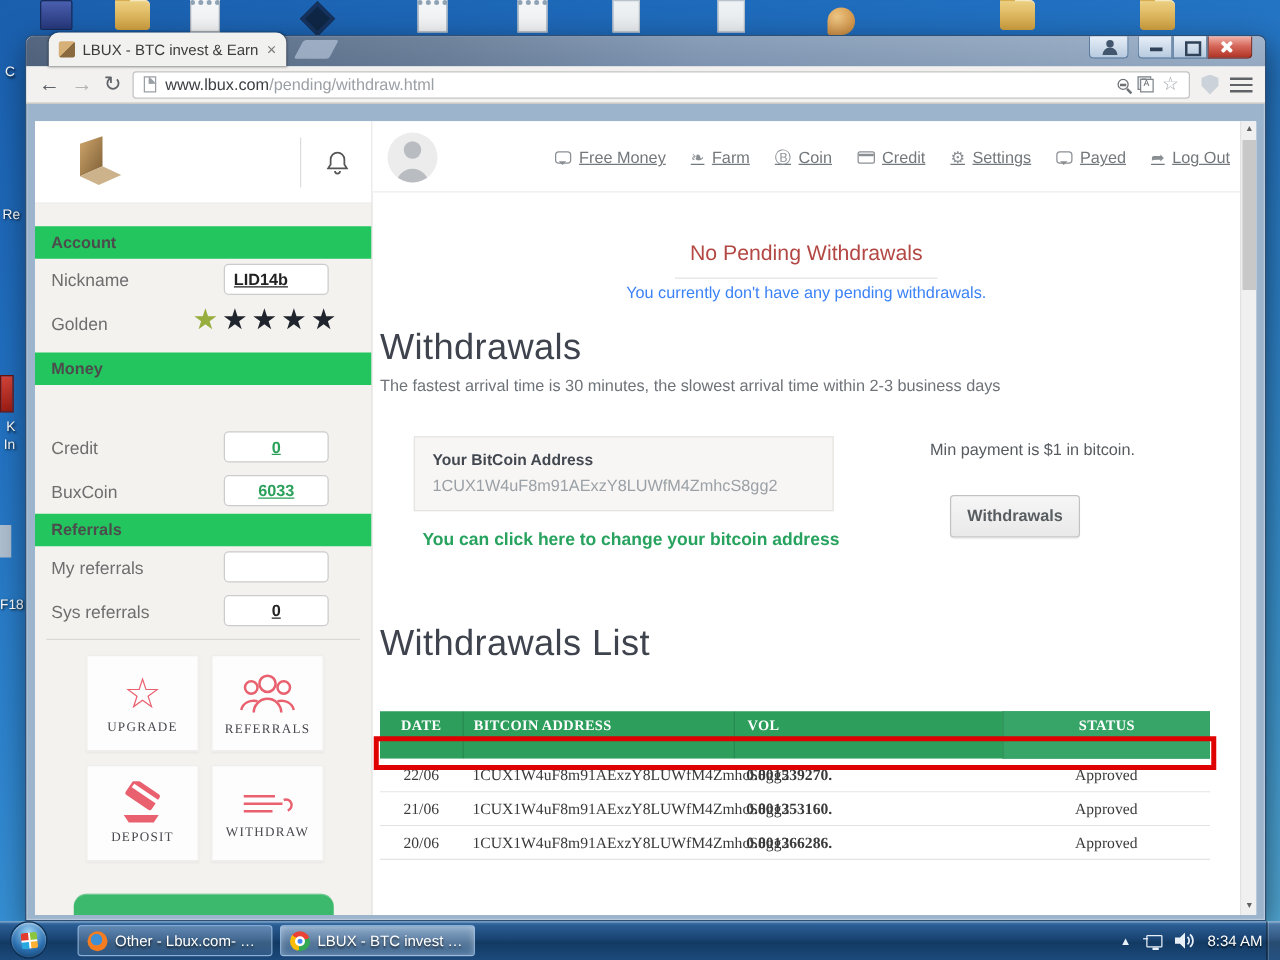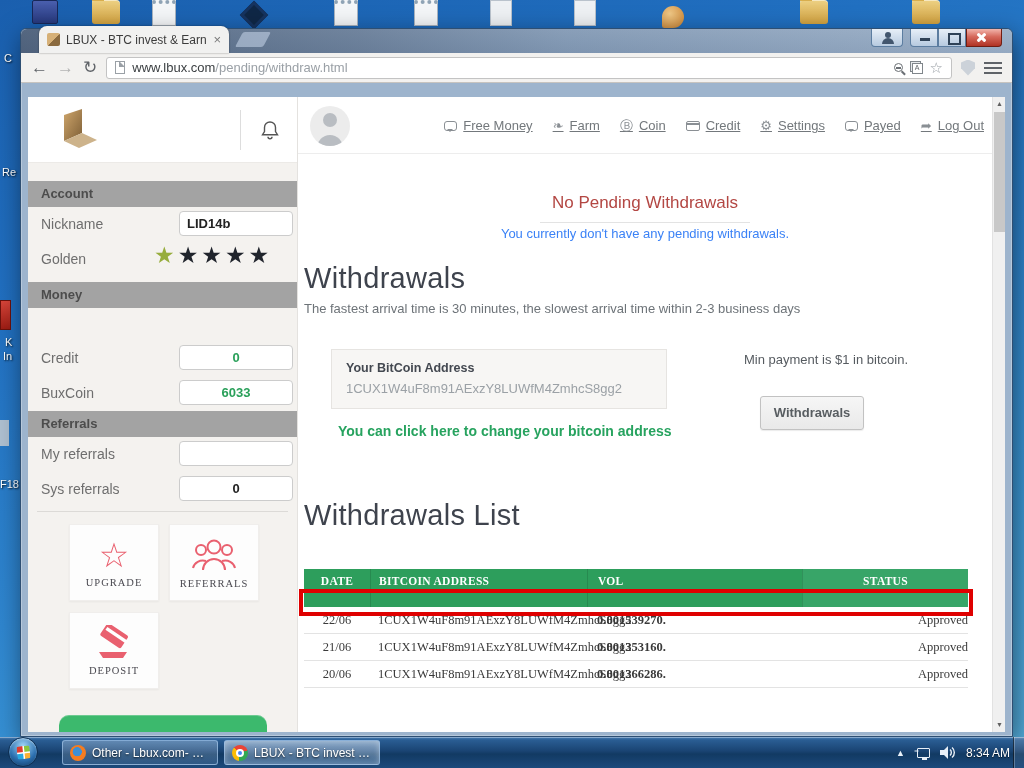--- a/index.html
+++ b/index.html
@@ -82,25 +82,25 @@
 
   
   .page { position:absolute; top:68px; left:7px; right:7px; bottom:4px; background:#fff; overflow:hidden; }
 
   
   .sidebar { position:absolute; left:0; top:0; bottom:0; width:270px; background:#f4f2ef; border-right:1px solid #e4e2df; }
   .side-head { position:relative; height:66px; background:#fff; border-bottom:1px solid #eceae7; }
   .logo { position:absolute; left:26px; top:10px; }
   .side-vdiv { position:absolute; right:56px; top:13px; width:1px; height:40px; background:#ddd; }
   .bell { position:absolute; right:16px; top:22px; }
-  .sbar { position:absolute; left:0; width:100%; height:26px; background:#a3a3a3; color:#4c4c4c; font-weight:bold; font-size:13px; line-height:26px; padding-left:13px; }
+  .sbar { position:absolute; left:0; width:100%; height:26px; background:#22c55e; color:#4c4c4c; font-weight:bold; font-size:13px; line-height:26px; padding-left:13px; }
   .srow { position:absolute; left:0; width:100%; height:26px; }
   .srow .lbl { position:absolute; left:13px; line-height:26px; color:#6e6e6e; font-size:14px; }
-  .srow input { position:absolute; left:151px; top:0; width:114px; height:25px; border:1px solid #ccc; border-radius:4px; background:#fff;
-    text-align:center; font-size:13px; font-weight:bold; color:#222; font-family:"Liberation Sans",sans-serif; }
+  .srow input { position:absolute; left:151px; top:0; width:84px; height:25px; border:1px solid #ccc; border-radius:4px; background:#fff;
+    text-align:center; font-size:13px; font-weight:bold; color:#222; font-family:"Liberation Sans",sans-serif;text-decoration:underline; }
   .srow input.left { text-align:left; padding-left:7px; }
   .srow input.green { color:#2aa05a; }
   .stars { position:absolute; left:126px; top:-4px; font-size:23px; letter-spacing:3px; color:#20242c; white-space:nowrap; }
   .stars .on { color:#97ad3d; }
   .side-line { position:absolute; left:9px; right:9px; height:1px; background:#dcdad7; }
   .tiles { position:absolute; left:41px; top:427px; width:190px; display:grid; grid-template-columns:90px 90px; gap:11px 10px; }
   .tile { width:90px; height:77px; background:#fdfdfd; border:1px solid #f0eeec; box-shadow:0 1px 2px rgba(0,0,0,.05);
     display:flex; flex-direction:column; align-items:center; justify-content:center; gap:4px; }
   .tile .tlabel { font-family:"Liberation Serif",serif; font-size:10.5px; letter-spacing:1px; color:#4a4950; }
   .tile .big-star { font-size:34px; line-height:36px; color:#e9606f; }
@@ -145,21 +145,21 @@
   .th { font-size:11.5px; font-weight:bold; line-height:24px; letter-spacing:.3px; }
   .th.c1 { width:66px; text-align:center; }
   .th.c2 { width:217px; padding-left:8px; border-left:1px solid rgba(0,0,0,.12); }
   .th.c3 { width:215px; padding-left:10px; border-left:1px solid rgba(0,0,0,.12); }
   .th.c4 { width:166px; text-align:center; border-left:1px solid rgba(0,0,0,.12); background:#38a568; }
   .trow { display:flex; height:27px; align-items:center; border-bottom:1px solid #e3e3e3;
     font-family:"Liberation Serif",serif; font-size:12.5px; color:#3a3a3a; background:#fff; }
   .td.c1 { width:66px; text-align:center; }
   .td.c2 { width:217px; padding-left:8px; }
   .td.c3 { width:215px; padding-left:10px; font-weight:bold; }
-  .td.c4 { width:166px; text-align:right; }
+  .td.c4 { width:166px; text-align:center; }
   .red-annot { position:absolute; left:-5px; right:-5px; top:20px; height:27px; border:4px solid #df0000; pointer-events:none; }
 
   
   .scrollbar { position:absolute; right:0; top:0; bottom:0; width:13px; background:#f0f0f0; border-left:1px solid #e2e2e2; }
   .sb-arrow { position:absolute; left:0; width:13px; height:14px; font-size:7px; color:#606060; text-align:center; line-height:14px; }
   .sb-arrow.up { top:0; } .sb-arrow.down { bottom:0; }
   .sb-thumb { position:absolute; left:1px; top:15px; width:11px; height:120px; background:#c8c8c8; }
 
   
   .taskbar { position:absolute; left:0; right:0; bottom:0; height:31px; z-index:5;
@@ -323,20 +323,29 @@
           <span class="tlabel">REFERRALS</span>
         </div>
         <div class="tile">
           <svg width="42" height="36" viewBox="0 0 42 36">
             <rect x="9" y="3" width="25" height="15" rx="2" fill="#e9606f" transform="rotate(34 21 10)"></rect>
             <rect x="11" y="7" width="25" height="3.5" fill="#fff" transform="rotate(34 21 10)"></rect>
             <path d="M6 27 h28 l-4 6 h-20 z" fill="#e9606f"></path>
           </svg>
           <span class="tlabel">DEPOSIT</span>
         </div>
+        <div class="tile">
+          <svg width="46" height="28" viewBox="0 0 46 28" fill="none" stroke="#e9606f" stroke-width="2">
+            <path d="M4 8 h25"></path>
+              <path d="M4 14 h31"></path>
+              <path d="M4 20 h23"></path>
+            <path d="M36 11 a4.5 4.5 0 1 1 3.2 8.4"></path>
+          </svg>
+          <span class="tlabel">WITHDRAW</span>
+        </div>
       </div>
 
       <div class="green-btn"></div>
     </div>
 
     <div class="main">
       <div class="main-nav">
         <div class="avatar"></div>
         <div class="nav-items">
           <span class="nav-item">

